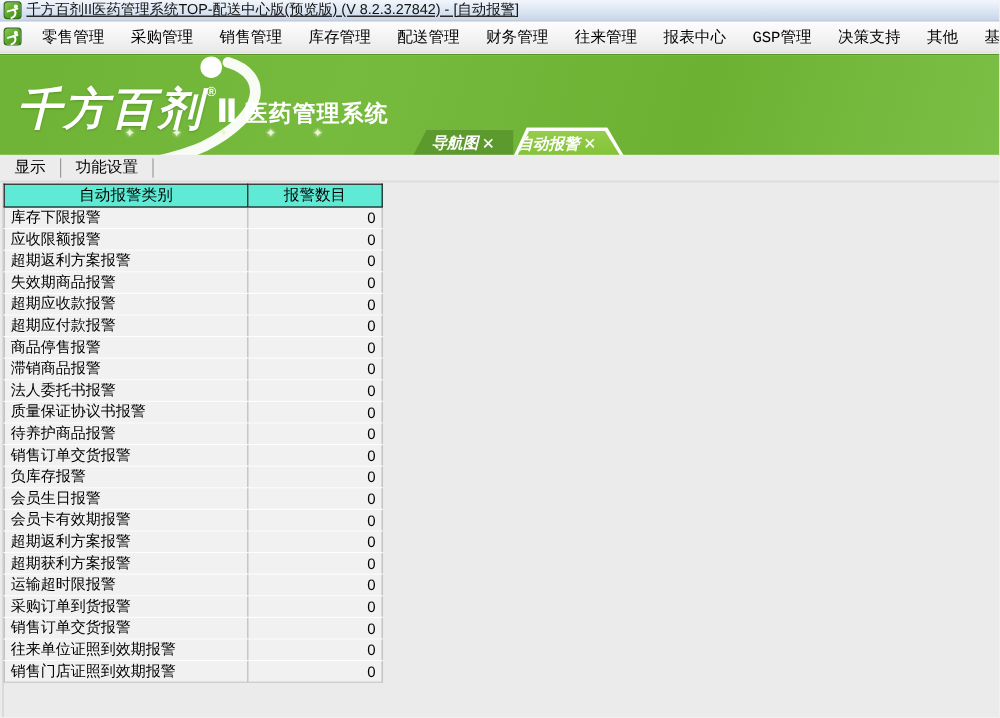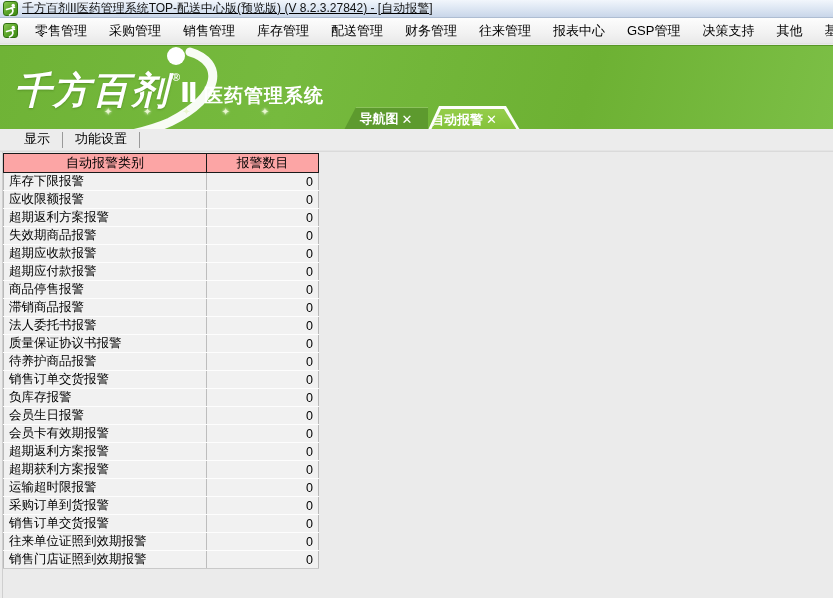--- a/index.html
+++ b/index.html
@@ -16,21 +16,21 @@
     background:linear-gradient(135deg,#8bc853 0%,#57a226 55%,#3f8a16 100%);
     border:1px solid #2f6e10;box-sizing:border-box;position:relative;margin-left:3px;}
   .appicon svg{position:absolute;left:0;top:0;}
 
   
   .menubar{position:absolute;left:0;top:18px;width:833px;height:26px;
     background:linear-gradient(180deg,#fdfdfd 0%,#f2f2f2 60%,#e9e9e9 100%);
     border-bottom:1px solid #e2e2e2;box-sizing:border-box;
     display:flex;align-items:center;}
   .menu-items{display:flex;align-items:center;margin-left:6px;}
-  .menu-item{font-size:13px;color:#000;padding:4px 11px;white-space:nowrap;cursor:default;}
+  .menu-item{font-size:13px;color:#000;padding:4px 11px;white-space:nowrap;cursor:default;font-family:Liberation Mono, monospace;}
 
   
   .banner{position:absolute;left:0;top:45px;width:833px;height:84px;
     background:linear-gradient(105deg,#6fb336 0%,#76ba3e 35%,#6db133 70%,#7cbf46 100%);
     border-top:1px solid #579626;overflow:hidden;}
   .logo{position:absolute;left:14px;top:4px;width:330px;height:80px;}
   .logo-swoosh{position:absolute;left:88px;top:-6px;}
   .logo-row{position:absolute;left:0;top:22px;display:flex;align-items:flex-end;white-space:nowrap;}
   .logo-main{font-size:37px;font-weight:bold;color:#fff;letter-spacing:2px;font-style:italic;
     text-shadow:0 1px 2px rgba(40,90,10,.35);line-height:1;}
@@ -44,38 +44,38 @@
   .banner-tabs{position:absolute;left:344px;bottom:0;display:flex;align-items:flex-end;height:24px;}
   .btab{position:relative;height:22px;display:flex;align-items:center;justify-content:center;cursor:pointer;}
   .btab-nav{width:84px;background:#5d9a2e;clip-path:polygon(12px 0,100% 0,100% 100%,0 100%);
     border-top:1px solid #8cc25c;}
   .btab-active-outer{width:92px;height:24px;background:#fdfefb;
     clip-path:polygon(11px 0,calc(100% - 14px) 0,100% 100%,0 100%);
     display:flex;align-items:flex-end;justify-content:center;}
   .btab-active-inner{width:86px;height:21px;background:linear-gradient(180deg,#95cd4a,#83c238);
     clip-path:polygon(10px 0,calc(100% - 13px) 0,100% 100%,0 100%);
     display:flex;align-items:center;}
-  .btab-label{color:#fff;font-size:13px;font-weight:bold;white-space:nowrap;}
+  .btab-label{color:#fff;font-size:13px;font-weight:bold;white-space:nowrap;font-style:italic;}
   .btab-close{color:#fff;font-size:13px;font-weight:bold;margin-left:3px;cursor:pointer;line-height:1;}
 
   
   .viewtabs{position:absolute;left:0;top:129px;width:833px;height:22px;background:#ececec;
     display:flex;align-items:center;border-bottom:1px solid #e4e4e4;box-sizing:border-box;}
   .vtab{font-size:13px;color:#000;padding:2px 12px 3px 12px;cursor:pointer;white-space:nowrap;}
   .vtab-sep{width:1px;height:16px;background:#9a9a9a;}
-  .vtab.active{padding-left:24px;}
+  .vtab.active{padding-left:12px;}
 
   
   .content{position:absolute;left:0;top:151px;width:833px;height:447px;background:#ebebeb;
     border-top:1px solid #dadada;box-sizing:border-box;}
   .content::before{content:"";position:absolute;left:2px;top:0;bottom:0;width:1px;background:#cfcfcf;}
 
   table.alarm{border-collapse:collapse;position:absolute;left:3px;top:1px;table-layout:fixed;
     font-size:12.5px;color:#000;}
-  table.alarm th{background:#fca5a5;border:1px solid #1a1a1a;font-weight:normal;
+  table.alarm th{background:#5eead4;border:1px solid #1a1a1a;font-weight:normal;
     height:17px;padding:0;text-align:center;font-size:13px;}
   table.alarm td{height:17px;padding:0 5px;border-bottom:1px solid #fdfdfd;border-top:1px solid #e3e3e3;
     background:#f1f1f1;overflow:hidden;white-space:nowrap;}
   table.alarm td.cat{width:192px;border-left:1px solid #b9b9b9;border-right:1px solid #bdbdbd;text-align:left;}
   table.alarm td.num{width:101px;border-right:1px solid #b9b9b9;text-align:right;}
   table.alarm tr.hl td{background:#f8f8e0;}
   table.alarm tr:last-child td{border-bottom:1px solid #c9c9c9;}
 </style>
 </head>
 <body>

